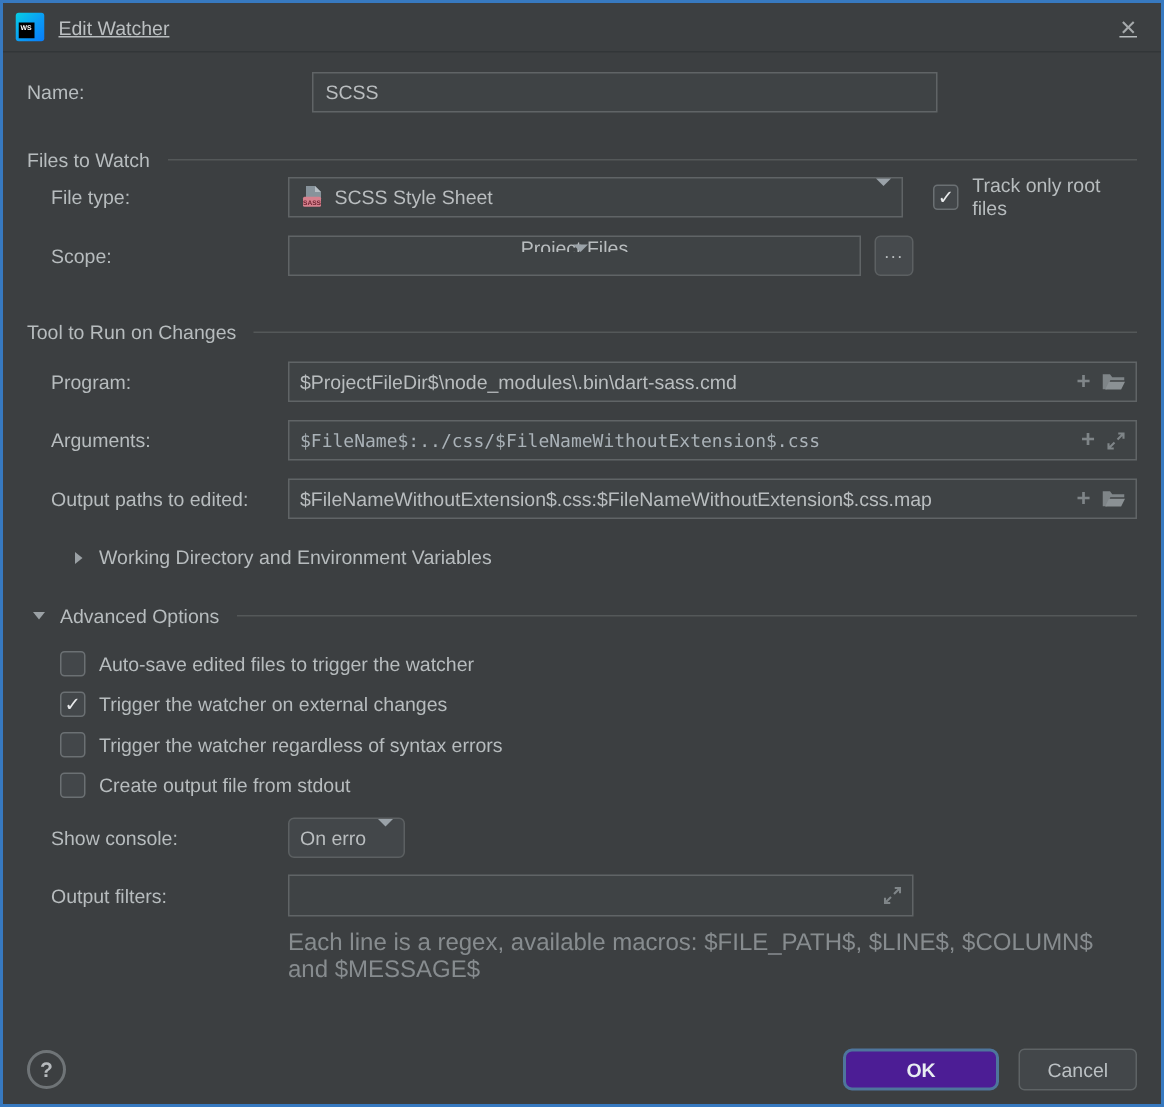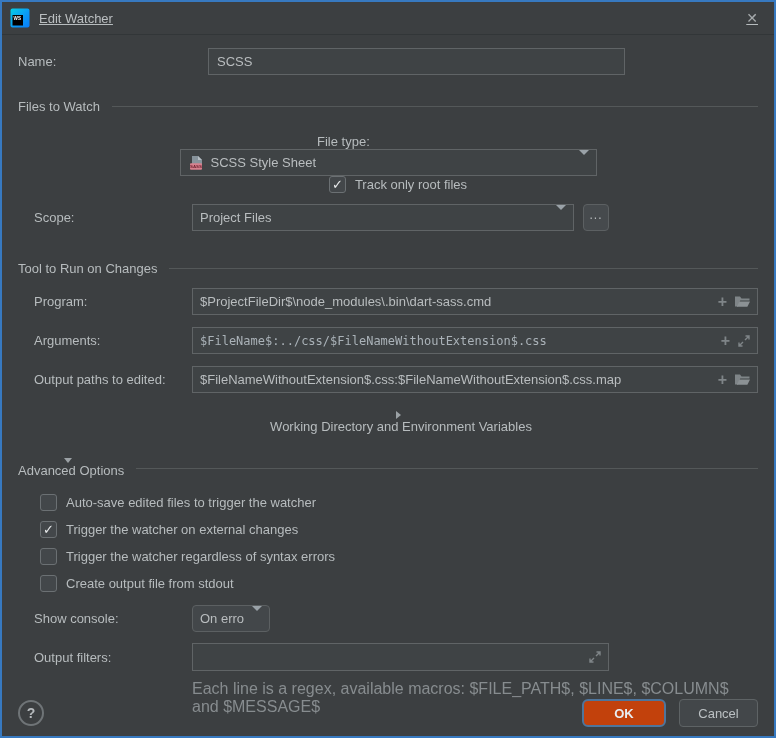--- a/index.html
+++ b/index.html
@@ -31,58 +31,58 @@
   }
   .field .val { flex:1; white-space:nowrap; overflow:hidden; }
   .field .val.mono { font-family:"DejaVu Sans Mono", monospace; font-size:12px; color:#aab2b8; }
   .field .val.empty { color:transparent; }
   input.field { width:417px; padding:0 8px; font-family:"Liberation Sans", sans-serif; font-size:13px; outline:none; }
   .combo { cursor:default; }
   .combo .arrow-zone { margin-left:8px; }
   .tri-down { width:0; height:0; border-left:5px solid transparent; border-right:5px solid transparent; border-top:5px solid #9aa2a8; }
   .tri-right { width:0; height:0; border-top:4px solid transparent; border-bottom:4px solid transparent; border-left:5px solid #9ba1a5; }
   .tri-exp { width:0; height:0; border-left:4px solid transparent; border-right:4px solid transparent; border-top:5px solid #9ba1a5; }
-  .w-417 { width:417px; } .w-382 { width:382px; }
+  .w-417 { width:417px; } .w-382 { width:382px;flex-direction:column; }
   .grow { flex:1; }
   .icon-btns { display:flex; align-items:center; gap:8px; margin-left:8px; }
   .plus { color:#7f8588; font-size:16px; line-height:1; font-weight:bold; }
   .browse-btn {
     width:26px; height:27px; margin-left:9px; background:#464a4d; border:1px solid #5c6062;
     border-radius:4px; color:#b9bdbf; display:flex; align-items:center; justify-content:center;
     font-size:12px; letter-spacing:1px; cursor:default; padding-bottom:6px;
   }
   
   .cb-row { display:flex; align-items:center; }
   .checkbox {
     width:17px; height:17px; background:#43474a; border:1px solid #6b7073; border-radius:3px;
     margin-right:9px; flex:0 0 auto; display:flex; align-items:center; justify-content:center;
     color:#e9ebec; font-size:13px; line-height:1; cursor:default;
   }
   .cb-label { color:#b7bcbe; }
   
-  .disclosure { display:flex; align-items:center; cursor:default;flex-direction:column; }
+  .disclosure { display:flex; align-items:center; cursor:default; }
   .disclosure .tri-wrap { width:16px; display:flex; justify-content:center; margin-right:6px; }
   
   .footer { position:absolute; left:16px; right:16px; bottom:9px; display:flex; align-items:center; }
   .help-btn {
     width:26px; height:26px; border-radius:50%; border:2px solid #6f7477; color:#b6babd;
     display:flex; align-items:center; justify-content:center; font-weight:bold; font-size:14px; cursor:default;
   }
   .btn {
     height:28px; border-radius:4px; display:flex; align-items:center; justify-content:center;
     font-family:"Liberation Sans", sans-serif; font-size:13px; cursor:default;
   }
   .btn-ok {
-    width:84px; margin-left:auto; background:#c2410c; border:2px solid #4e759c; border-radius:6px;
+    width:104px; margin-left:auto; background:#4c1d95; border:2px solid #4e759c; border-radius:6px;
     color:#e8edf2; font-weight:bold;
   }
   .btn-cancel { width:79px; margin-left:13px; background:#43474a; border:1px solid #5e6365; color:#bbc0c3; }
   .hint { color:#878c8f; font-size:16px; margin-left:174px; }
   
-  .mt-name { margin-top:13px;gap:16px; } .mt-sec1 { margin-top:24px; } .mt-ft { margin-top:20px;flex-direction:column; }
+  .mt-name { margin-top:13px;gap:16px; } .mt-sec1 { margin-top:24px; } .mt-ft { margin-top:2px; }
   .mt-scope { margin-top:11px; } .mt-sec2 { margin-top:30px; } .mt-prog { margin-top:12px; }
   .mt-12 { margin-top:12px; } .mt-wd { margin-top:18px; } .mt-adv { margin-top:24px; }
   .mt-cb1 { margin-top:16px; } .mt-cb { margin-top:10px; }
   .mt-console { margin-top:13px; } .mt-filters { margin-top:11px; } .mt-hint { margin-top:9px; }
   .track-cb { margin-left:20px; }
 </style>
 </head>
 <body>
 
 <div class="dialog">

